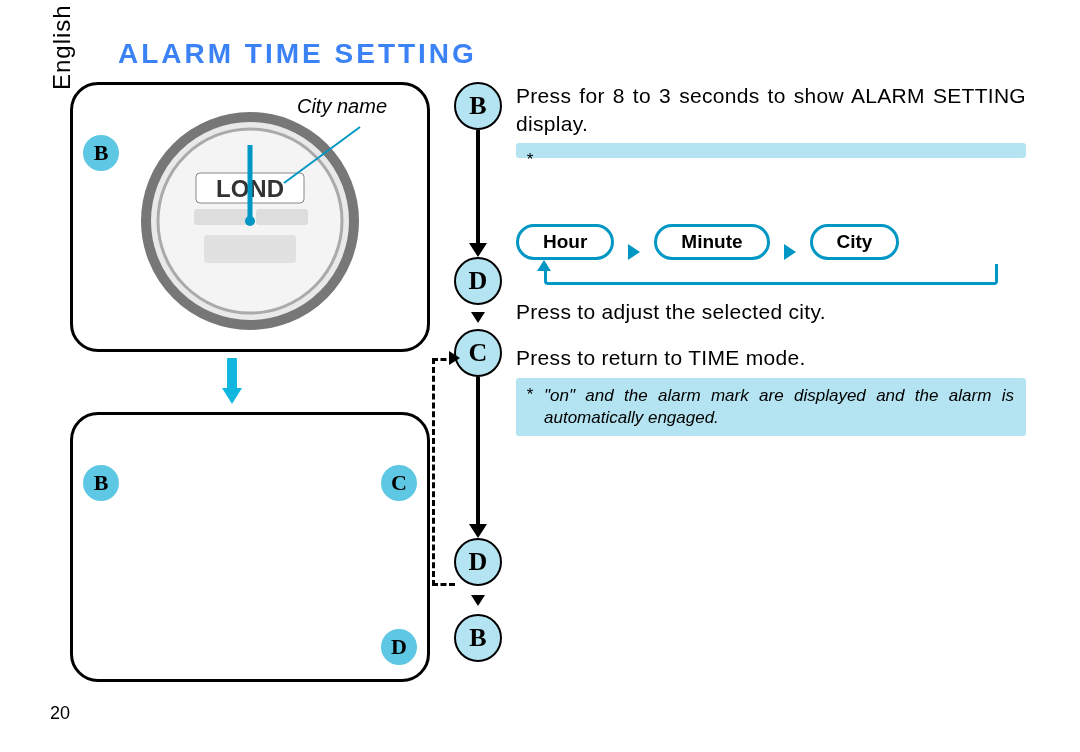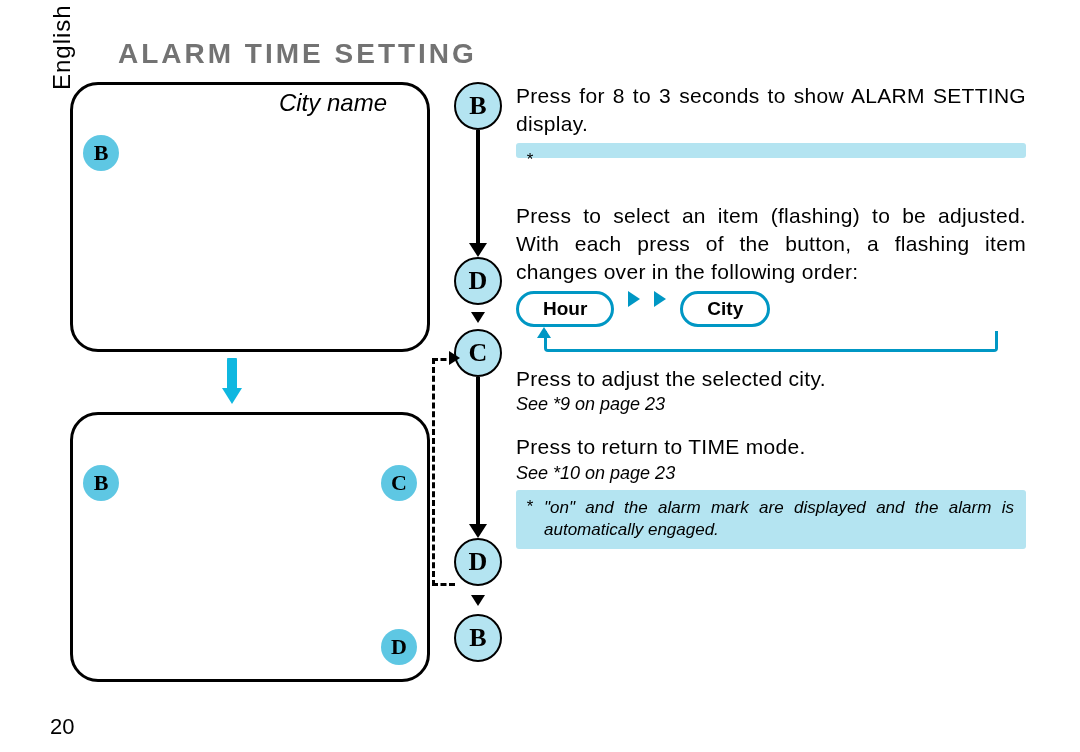--- a/index.html
+++ b/index.html
@@ -17,26 +17,26 @@
   .lang{
     position:absolute;
     left:48px;top:90px;
     transform:rotate(-90deg);
     transform-origin:left top;
     font-size:24px;letter-spacing:1px;
     color:#000;
   }
   .title{
     font-size:28px;font-weight:bold;
-    color:#737373;letter-spacing:3px;
+    color:#3b82f6;letter-spacing:3px;
     margin:0 0 12px 48px;
   }
   .pagenum{
-    position:absolute;left:50px;bottom:12px;
-    font-size:22px;
+    position:absolute;left:50px;bottom:28px;
+    font-size:18px;
   }
   .cols{display:flex;gap:22px;align-items:flex-start;}
   .left{width:360px;flex:0 0 360px;position:relative;}
   .right{flex:1 1 auto;position:relative;}
   .panel{
     border:3px solid #000;border-radius:28px;
     background:#fff;
     padding:14px 30px 14px 30px;
     position:relative;
     height:270px;
@@ -50,21 +50,21 @@
     position:absolute;left:50%;top:50%;
     width:232px;height:232px;margin-left:-116px;margin-top:-112px;
   }
   .watch svg{position:absolute;inset:0;}
   .btn-circ{
     position:absolute;width:36px;height:36px;border-radius:50%;
     background:#5ec7e3;display:flex;align-items:center;justify-content:center;
     font-weight:bold;font-size:22px;font-family:"Times New Roman",serif;
   }
   .city-label{
-    position:absolute;top:4px;right:40px;font-style:italic;font-size:24px;
+    position:absolute;top:10px;right:40px;font-style:italic;font-size:20px;
   }
   
   .step-col{
     position:absolute;left:0;top:0;width:52px;display:flex;flex-direction:column;align-items:center;
   }
   .inst{
     margin-left:64px;
   }
   .step-bubble{
     width:44px;height:44px;border-radius:50%;
@@ -79,21 +79,21 @@
   .step-text{font-size:21px;line-height:1.32;letter-spacing:0.3px;text-align:justify;}
   .note{
     background:#b4e4f1;border-radius:3px;
     font-style:italic;font-size:17px;line-height:1.28;
     padding:7px 12px 8px 28px;position:relative;margin-top:6px;
     text-align:justify;
   }
   .note .ast{position:absolute;left:10px;top:6px;}
   .ref{font-style:italic;font-size:18px;margin-top:2px;}
   .seq{
-    margin-top:5px;display:flex;align-items:flex-start;gap:14px;
+    margin-top:22px;display:flex;align-items:flex-end;gap:14px;
     position:relative;
   }
   .pill{
     border:3px solid #0097c4;border-radius:22px;
     padding:4px 24px;font-weight:bold;font-size:19px;
     background:#fff;
   }
   .seq-tri{width:0;height:0;border-top:8px solid transparent;border-bottom:8px solid transparent;border-left:12px solid #0097c4;}
   .seq-loop{
     position:absolute;left:28px;right:28px;top:40px;height:18px;
@@ -120,20 +120,37 @@
   <div class="lang">English</div>
   <h1 class="title">ALARM TIME SETTING</h1>
 
   <div class="cols">
 
     <div class="left">
 
       <div class="panel">
         <span class="city-label">City name</span>
         <div class="btn-circ" style="left:10px;top:50px;">B</div>
+        <div class="watch">
+          <svg viewBox="0 0 232 232">
+            <circle cx="116" cy="116" r="104" fill="#e9e9e9" stroke="#777" stroke-width="10"></circle>
+            <circle cx="116" cy="116" r="92" fill="#f4f4f4" stroke="#aaa" stroke-width="3"></circle>
+
+            <rect x="62" y="68" width="108" height="30" rx="4" fill="#fff" stroke="#888"></rect>
+            <text x="116" y="92" text-anchor="middle" font-family="Arial" font-weight="bold" font-size="24" fill="#333">LOND</text>
+            <rect x="60" y="104" width="56" height="16" rx="3" fill="#ddd"></rect>
+            <rect x="122" y="104" width="52" height="16" rx="3" fill="#ddd"></rect>
+            <rect x="70" y="130" width="92" height="28" rx="3" fill="#e1e1e1"></rect>
+
+            <line x1="116" y1="116" x2="116" y2="40" stroke="#0097c4" stroke-width="5"></line>
+            <circle cx="116" cy="116" r="5" fill="#0097c4"></circle>
+
+            <line x1="150" y1="78" x2="226" y2="22" stroke="#0097c4" stroke-width="2"></line>
+          </svg>
+        </div>
       </div>
 
       <div class="arrow-gap">
         <svg class="arrow-down" viewBox="0 0 24 48">
           <line x1="12" y1="2" x2="12" y2="32" stroke="#0fb7e0" stroke-width="10" stroke-linecap="round"></line>
           <polygon points="2,30 22,30 12,46" fill="#0fb7e0"></polygon>
         </svg>
       </div>
 
       <div class="panel">
@@ -168,38 +185,36 @@
 
       <div class="inst">
         <div class="step-text">Press for 8 to 3 seconds to show ALARM SETTING display.</div>
         <div class="note">
           <span class="ast">*</span>
         </div>
 
         <div style="height:20px;"></div>
 
         <div style="height:24px;"></div>
-        <div class="step-text">Press to select an item (flashing) to be adjusted. With each press of the button, a flashing item changes over in the following order:</div>
 
         <div class="seq">
           <div class="pill">Hour</div>
           <div class="seq-tri"></div>
+          <div class="pill">Minute</div>
           <div class="seq-tri"></div>
           <div class="pill">City</div>
           <div class="seq-loop"></div>
           <div class="seq-loop-arrow"></div>
         </div>
 
         <div style="height:38px;"></div>
         <div class="step-text">Press to adjust the selected city.</div>
-        <div class="ref">See *9  on page 23</div>
 
         <div style="height:18px;"></div>
         <div class="step-text">Press to return to TIME mode.</div>
-        <div class="ref">See *10 on page 23</div>
         <div class="note">
           <span class="ast">*</span>
           <span>"on" and the alarm mark are displayed and the alarm is automatically engaged.</span>
         </div>
       </div>
     </div>
   </div>
 
   <div class="pagenum">20</div>
 </div>

